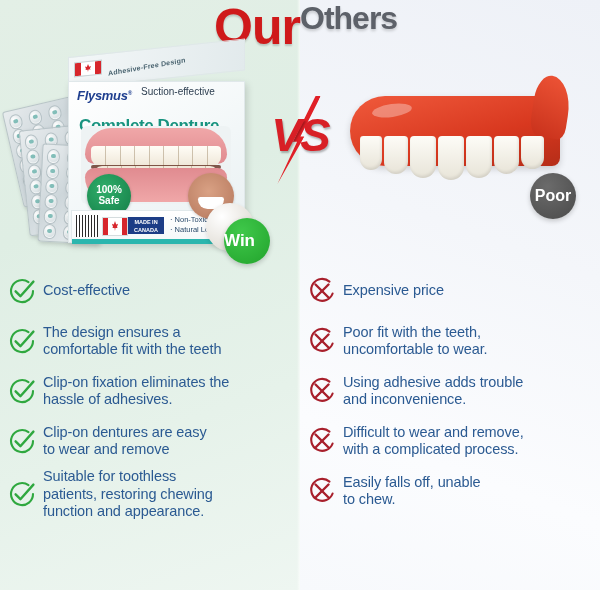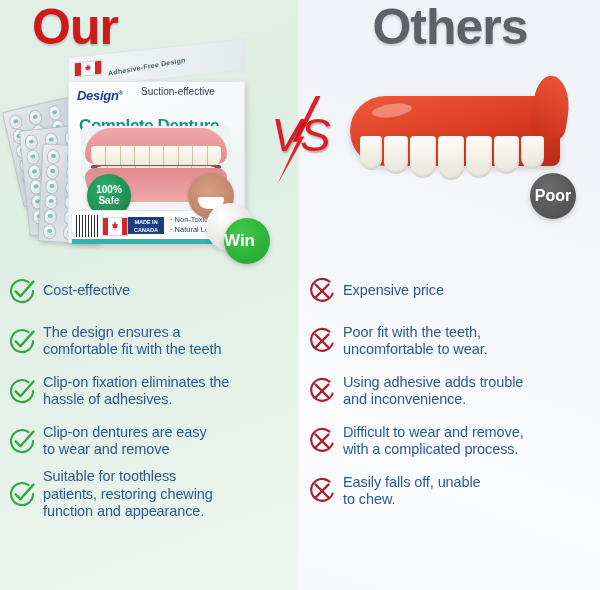--- a/index.html
+++ b/index.html
@@ -14,29 +14,29 @@
   .half{position:absolute;top:0;height:590px;}
   .half-left{left:0;width:300px;
     background:linear-gradient(160deg,#e3efe6 0%,#dfeee4 35%,#e6f2ea 70%,#eef6f1 100%);}
   .half-right{left:300px;width:300px;
     background:linear-gradient(200deg,#eef1f7 0%,#f4f6fa 40%,#fbfcfe 75%,#f7f9fc 100%);}
   .half-left:after{content:"";position:absolute;right:0;top:0;width:3px;height:100%;
     background:linear-gradient(to right,rgba(255,255,255,.0),rgba(255,255,255,.65));}
 
   
   .title{position:absolute;top:2px;font-weight:bold;letter-spacing:-1px;line-height:1;}
-  .title-our{left:0;width:300px;text-align:left;font-size:50px;color:#cf1a1a;
-    text-shadow:0 2px 2px rgba(0,0,0,.18);padding-left:32px;}
-  .title-others{left:300px;width:300px;text-align:center;font-size:50px;color:#5d6169;
+  .title-our{left:0;width:300px;text-align:right;font-size:50px;color:#cf1a1a;
+    text-shadow:0 2px 2px rgba(0,0,0,.18);}
+  .title-others{left:300px;width:300px;font-size:32px;color:#5d6169;
     text-shadow:0 2px 3px rgba(0,0,0,.18);}
 
   
   .vs{position:absolute;left:252px;top:100px;width:96px;height:80px;z-index:9;}
   .vs-text{position:absolute;left:0;top:8px;width:96px;text-align:center;
-    font-size:46px;font-weight:normal;font-style:italic;color:#d81f26;
+    font-size:46px;font-weight:bold;font-style:italic;color:#d81f26;
     text-shadow:1px 2px 2px rgba(0,0,0,.28);letter-spacing:-2px;}
   .bolt{position:absolute;left:41px;top:-4px;width:10px;height:88px;
     background:#e02027;transform:skewX(-22deg);
     clip-path:polygon(48% 0,100% 0,60% 46%,100% 46%,22% 100%,48% 52%,6% 52%);}
 
   
   .product{position:absolute;left:10px;top:55px;width:260px;height:205px;}
   
   .blister{position:absolute;background:linear-gradient(135deg,#e8ecee,#cdd6da 45%,#eef2f4);
     border:1px solid #b9c4c8;border-radius:3px;box-shadow:1px 2px 4px rgba(0,0,0,.17);}
@@ -221,21 +221,21 @@
         <div class="pill" style="left: 24px; top: 79px;"></div>
         <div class="pill" style="left: 44px; top: 79px;"></div>
       </div>
 
     <div class="box">
       <div class="box-top"></div>
       <div class="flag-top"></div>
       <div class="box-top-txt">Adhesive-Free Design</div>
 
       <div class="box-front">
-        <div class="brand"><span>Design</span><sup>®</sup></div>
+        <div class="brand"><span>Flysmus</span><sup>®</sup></div>
         <div class="suction">Suction-effective</div>
         <div class="cdent">Complete Denture</div>
 
         <div class="denture-ph">
           <div class="gum-u"></div>
           <div class="teeth-u">
               <div class="tline" style="left: 11.1111%;"></div>
               <div class="tline" style="left: 22.2222%;"></div>
               <div class="tline" style="left: 33.3333%;"></div>
               <div class="tline" style="left: 44.4444%;"></div>

